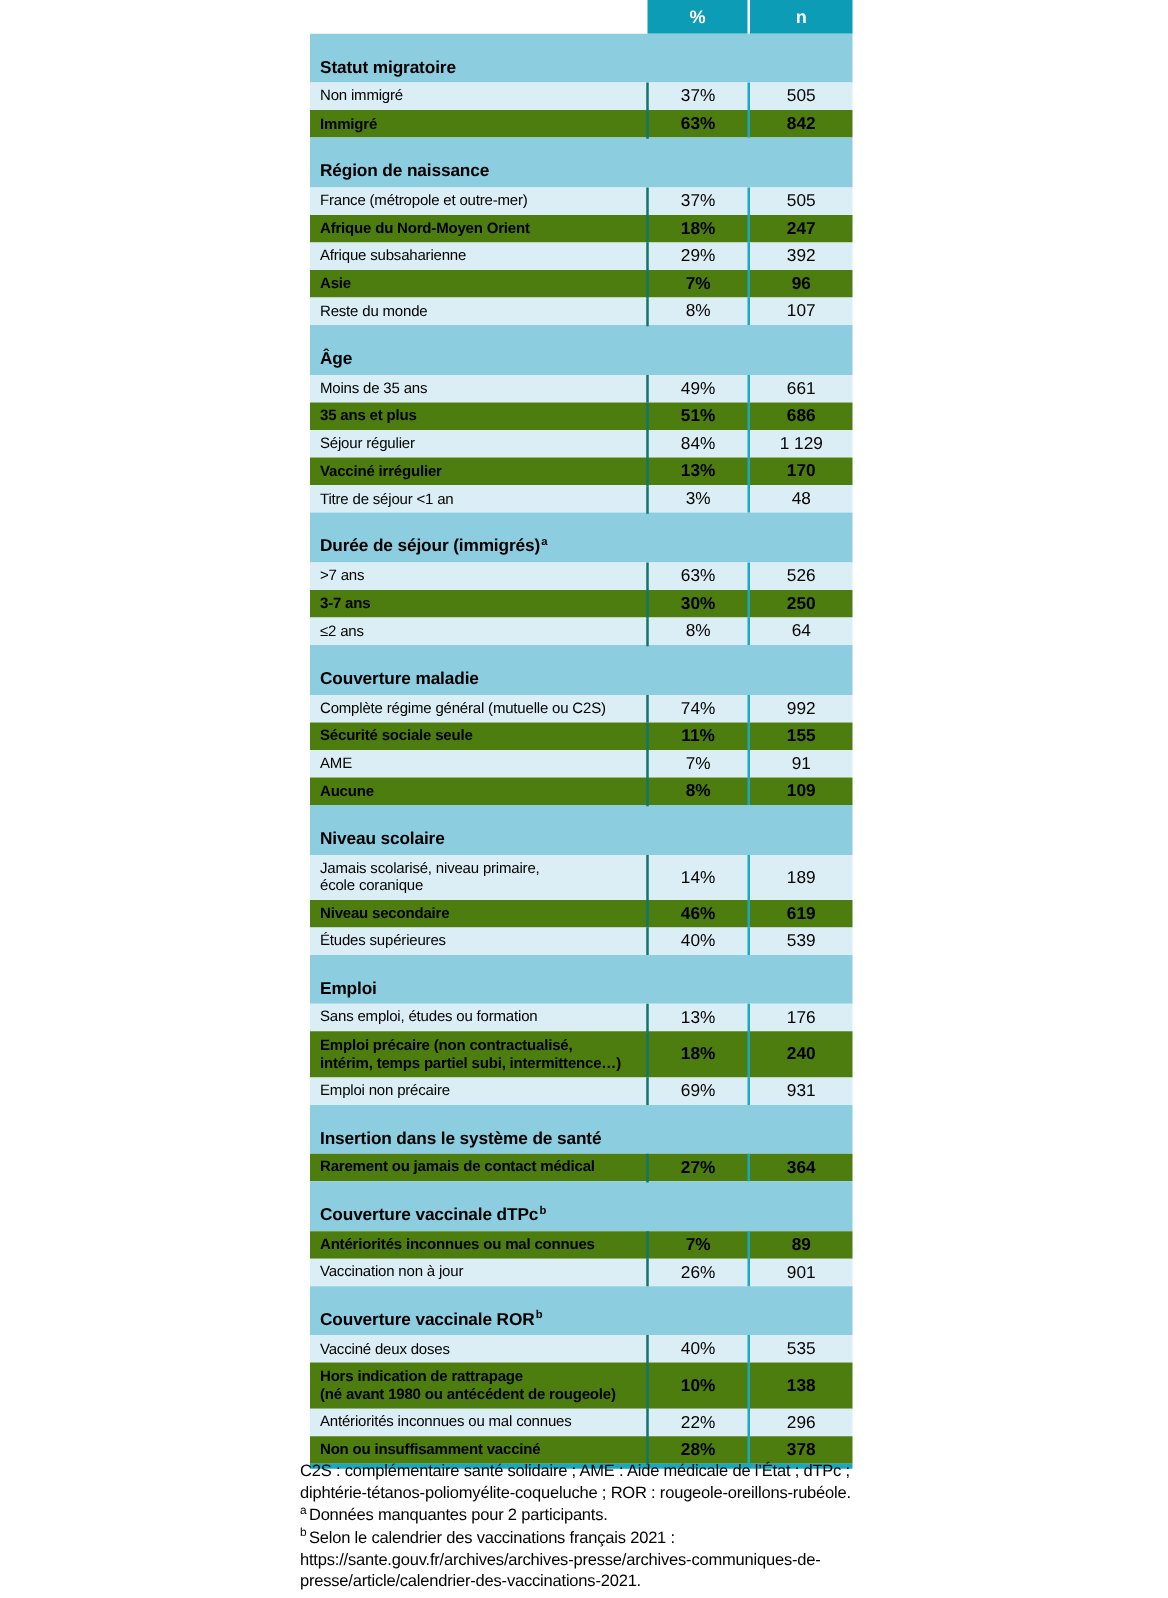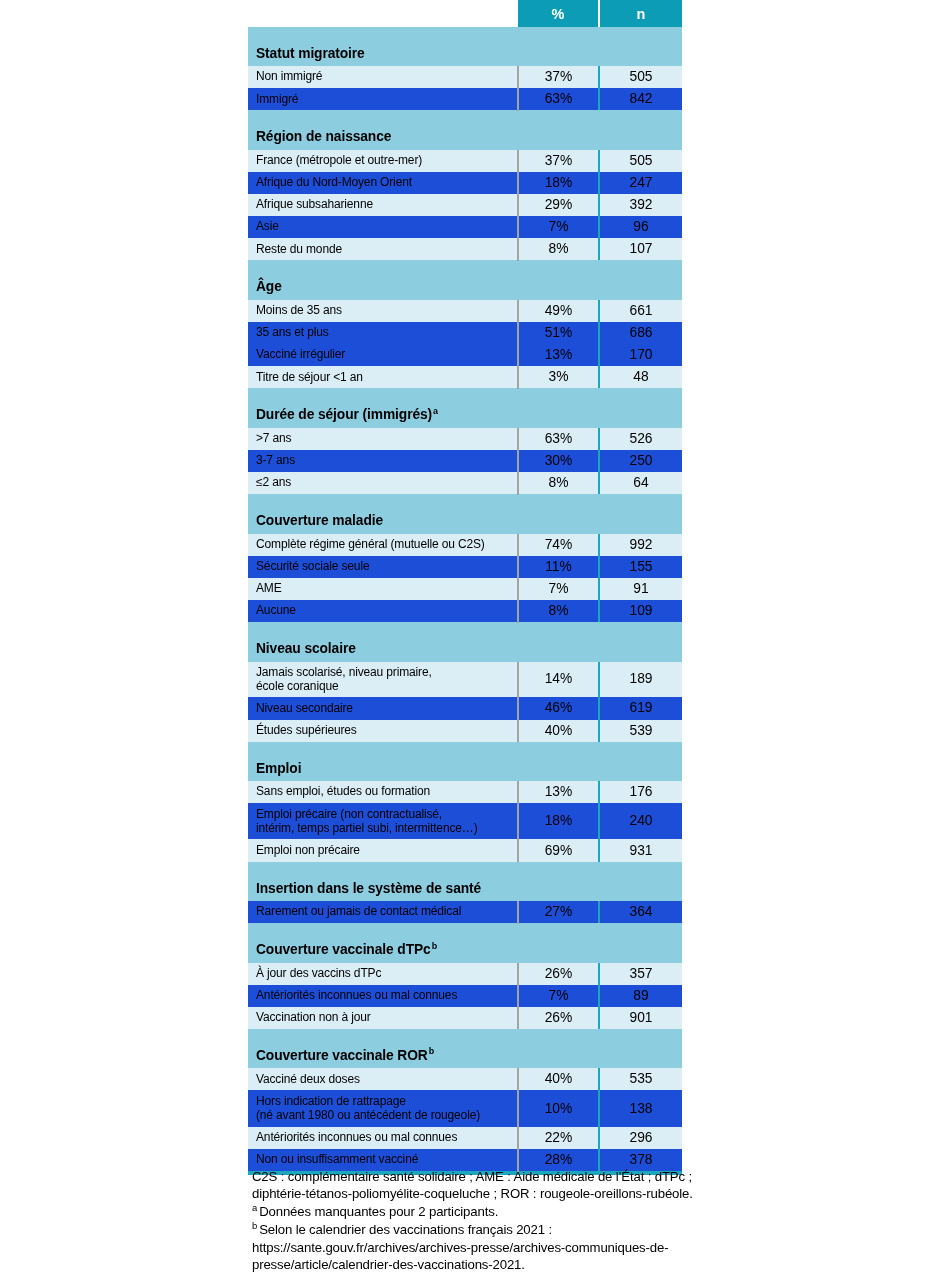--- a/index.html
+++ b/index.html
@@ -87,41 +87,41 @@
     letter-spacing: -0.15px;
     margin-left: 36px;
   }
   tr.data-row td.cell-pct,
   tr.data-row td.cell-n {
     text-align: center;
     font-size: 13.8px;
     padding: 3px 0 4px 0;
   }
   tr.data-row td.cell-pct {
-    border-left: 2px solid #a3a3a3;
+    border-left: 2px solid #0f766e;
     border-right: 2px solid #1ba8bf;
   }
 
   tr.data-row.shade td { background: #dceef5; }
-  tr.data-row.plain td { background: #1d4ed8; }
+  tr.data-row.plain td { background: #4d7c0f; font-weight: bold; }
 
   
   tr.data-row td.cell-label { border-bottom: 1px solid rgba(255,255,255,0); }
 
   
   tr.bottom-rule td {
     padding: 0;
     height: 3px;
     background: #1ba8bf;
   }
 
   
   #footnotes {
     position: absolute;
-    left: 252px;
+    left: 240px;
     top: 1168px;
     width: 460px;
     font-size: 13.2px;
     line-height: 1.30;
     color: #000000;
     letter-spacing: -0.15px;
   }
   #footnotes p {
     margin: 0 0 1px 0;
   }
@@ -195,20 +195,25 @@
         <tr class="data-row shade">
           <td class="cell-label">Moins de 35 ans</td>
           <td class="cell-pct">49%</td>
           <td class="cell-n">661</td>
         </tr>
         <tr class="data-row plain">
           <td class="cell-label">35 ans et plus</td>
           <td class="cell-pct">51%</td>
           <td class="cell-n">686</td>
         </tr>
+        <tr class="data-row shade">
+          <td class="cell-label">Séjour régulier</td>
+          <td class="cell-pct">84%</td>
+          <td class="cell-n">1 129</td>
+        </tr>
         <tr class="data-row plain">
           <td class="cell-label">Vacciné irrégulier</td>
           <td class="cell-pct">13%</td>
           <td class="cell-n">170</td>
         </tr>
         <tr class="data-row shade">
           <td class="cell-label">Titre de séjour &lt;1 an</td>
           <td class="cell-pct">3%</td>
           <td class="cell-n">48</td>
         </tr>
@@ -292,25 +297,20 @@
         <tr class="section-row">
           <td colspan="3">Insertion dans le système de santé</td>
         </tr>
         <tr class="data-row plain">
           <td class="cell-label">Rarement ou jamais de contact médical</td>
           <td class="cell-pct">27%</td>
           <td class="cell-n">364</td>
         </tr>
         <tr class="section-row">
           <td colspan="3">Couverture vaccinale dTPc<sup>b</sup></td>
-        </tr>
-        <tr class="data-row shade">
-          <td class="cell-label">À jour des vaccins dTPc</td>
-          <td class="cell-pct">26%</td>
-          <td class="cell-n">357</td>
         </tr>
         <tr class="data-row plain">
           <td class="cell-label">Antériorités inconnues ou mal connues</td>
           <td class="cell-pct">7%</td>
           <td class="cell-n">89</td>
         </tr>
         <tr class="data-row shade">
           <td class="cell-label">Vaccination non à jour</td>
           <td class="cell-pct">26%</td>
           <td class="cell-n">901</td>

